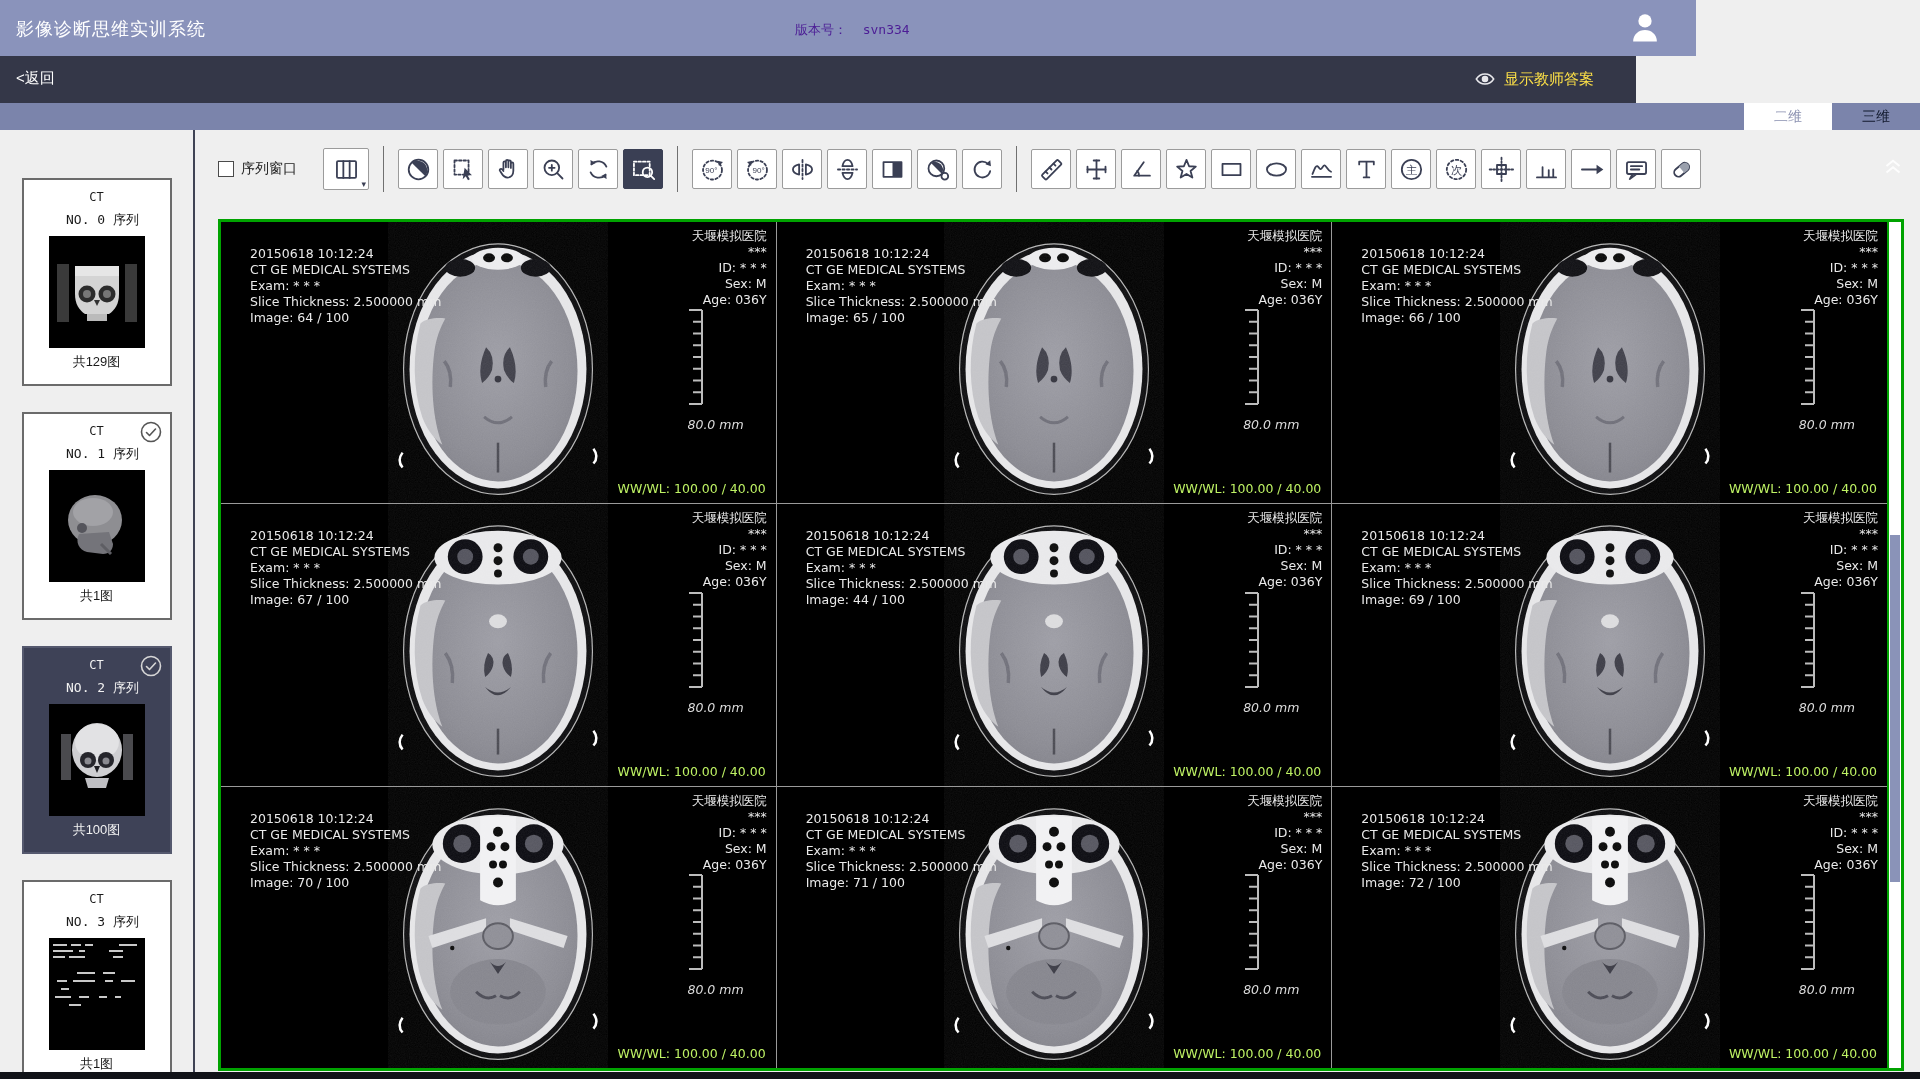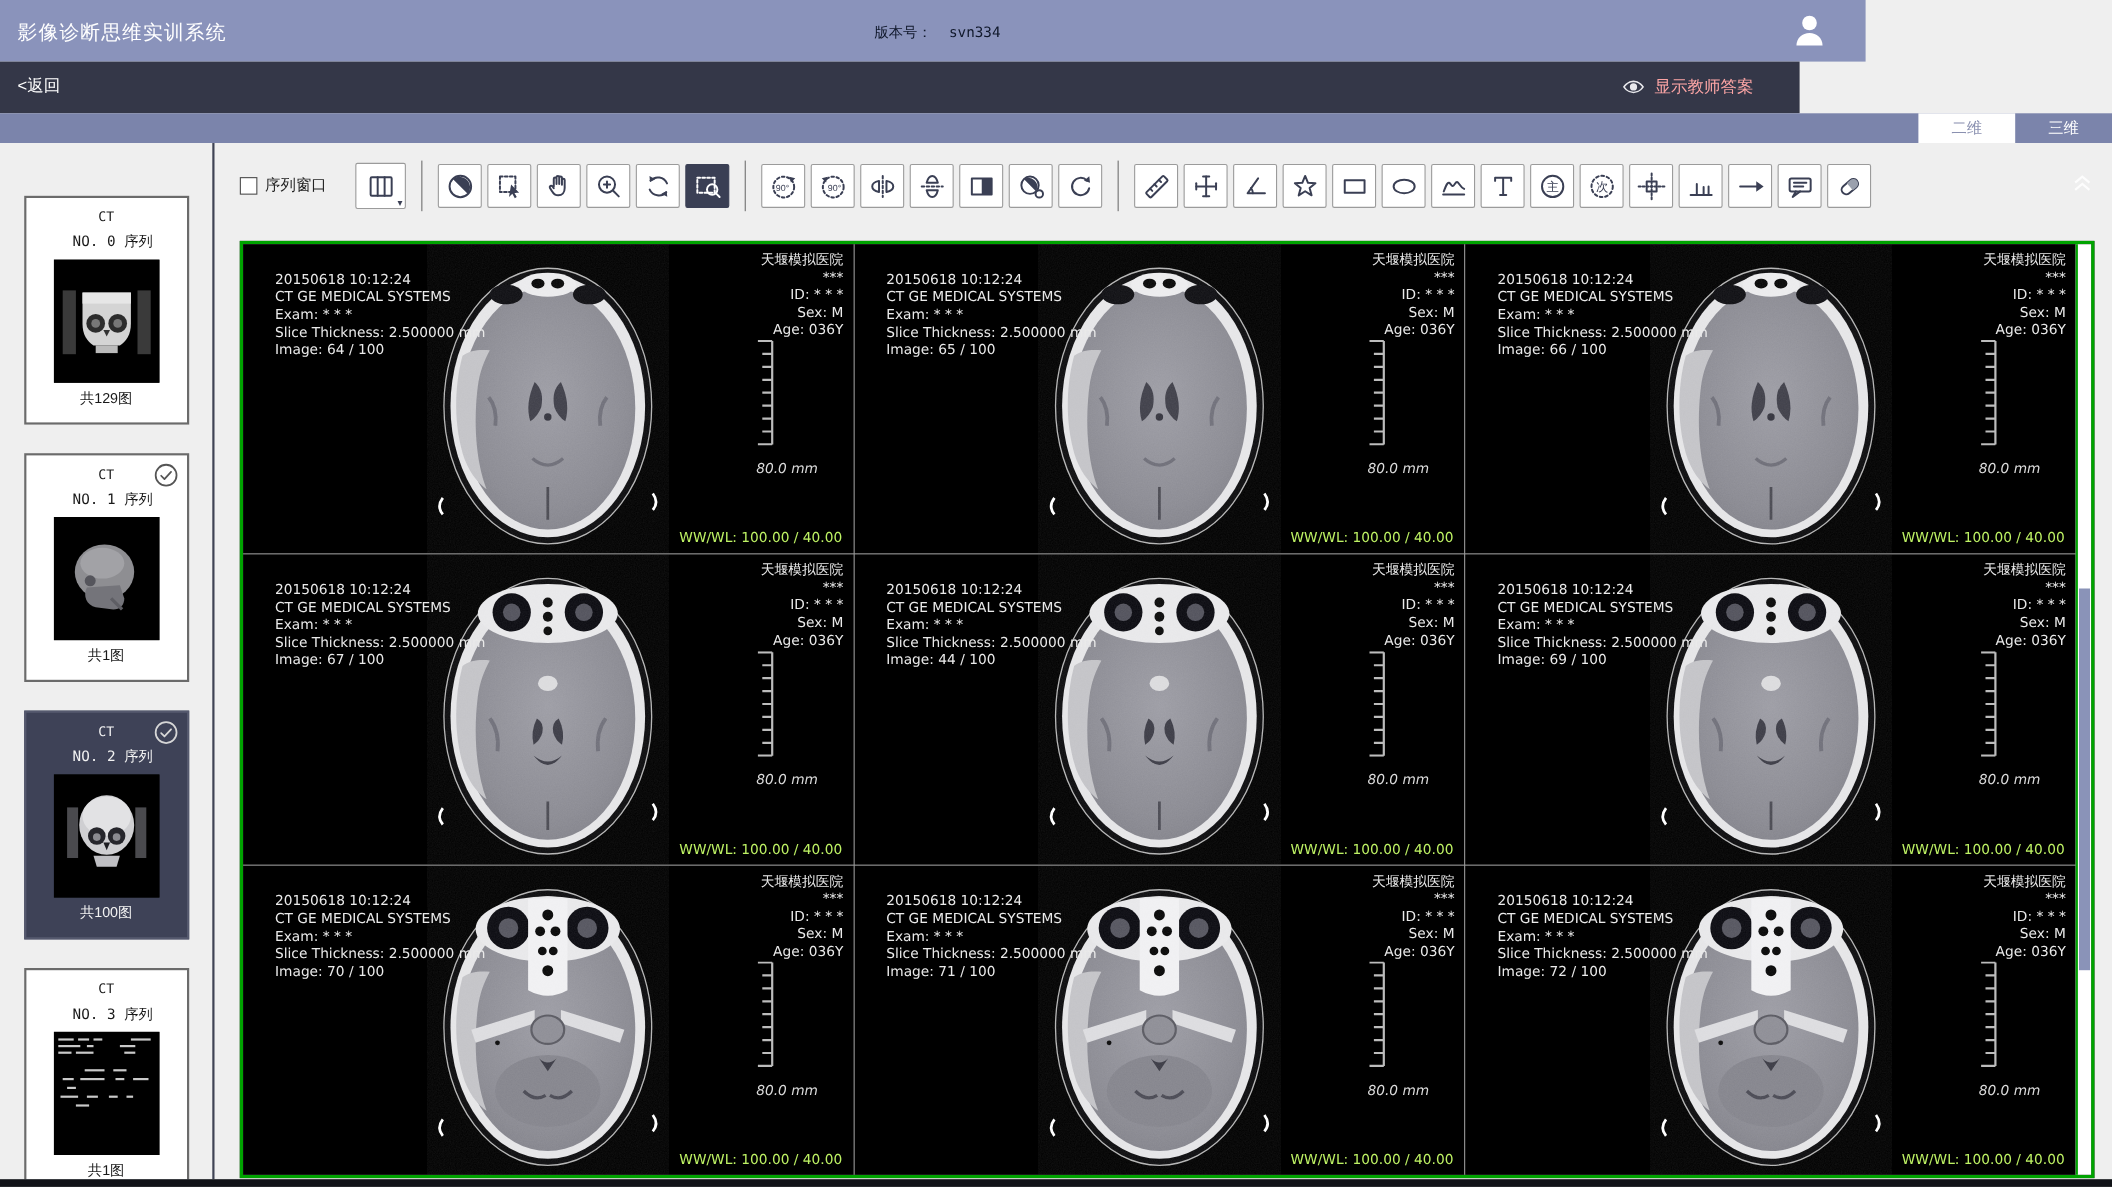--- a/index.html
+++ b/index.html
@@ -1,27 +1,27 @@
 <!DOCTYPE html>
 <html><head>
 <meta charset="utf-8">
 <style>
   html,body{margin:0;padding:0;width:1920px;height:1079px;overflow:hidden;
     font-family:"Liberation Sans",sans-serif;background:#efefef;}
   
   #topbar{position:absolute;top:0;left:0;width:1696px;height:56px;background:#8a93bb;}
   #app-title{position:absolute;left:16px;top:17px;color:#fff;font-size:18px;letter-spacing:1px;}
-  #version{position:absolute;left:795px;top:21px;color:#0f172a;font-size:13px;font-family:"DejaVu Sans Mono",monospace;}
+  #version{position:absolute;left:795px;top:21px;color:#4c1d95;font-size:13px;font-family:"DejaVu Sans Mono",monospace;}
   #user-icon{position:absolute;right:32px;top:9px;width:38px;height:38px;}
   #navbar{position:absolute;top:56px;left:0;width:1636px;height:47px;background:#343748;}
   #back-link{position:absolute;left:16px;top:13px;color:#fff;font-size:15px;cursor:pointer;}
-  #show-answer{position:absolute;right:42px;top:12px;color:#fca5a5;font-size:15px;display:flex;align-items:center;gap:8px;cursor:pointer;}
+  #show-answer{position:absolute;right:42px;top:12px;color:#fde047;font-size:15px;display:flex;align-items:center;gap:8px;cursor:pointer;}
   #show-answer svg{width:22px;height:22px;color:#e8e8ec;}
   #tabstrip{position:absolute;top:103px;left:0;width:1920px;height:27px;background:#7b84ab;}
-  .tab{position:absolute;top:0;width:88px;height:27px;line-height:27px;text-align:center;font-size:14px;color:#ffffff;cursor:pointer;}
+  .tab{position:absolute;top:0;width:88px;height:27px;line-height:27px;text-align:center;font-size:14px;color:#0f172a;cursor:pointer;}
   #tab-2d{right:88px;background:#fff;color:#8a90b0;}
   #tab-3d{right:0;}
   
   #content{position:absolute;top:130px;left:0;width:1920px;height:942px;background:#efefef;}
   #sidebar{position:absolute;left:0;top:0;width:193px;height:942px;overflow:hidden;}
   #sidebar-divider{position:absolute;left:193px;top:0;width:2px;height:942px;background:#3f4354;}
   .series-card{position:relative;width:146px;margin:0 auto 26px;border:2px solid #6b6b6b;background:#fff;
      text-align:center;height:204px;cursor:pointer;font-family:"DejaVu Sans Mono",monospace;color:#1a1a1a;}
   .series-card.selected{background:#3e4257;color:#f2f2f2;border-color:#55596e;}
   .series-card .modality{font-size:12px;margin-top:10px;}

